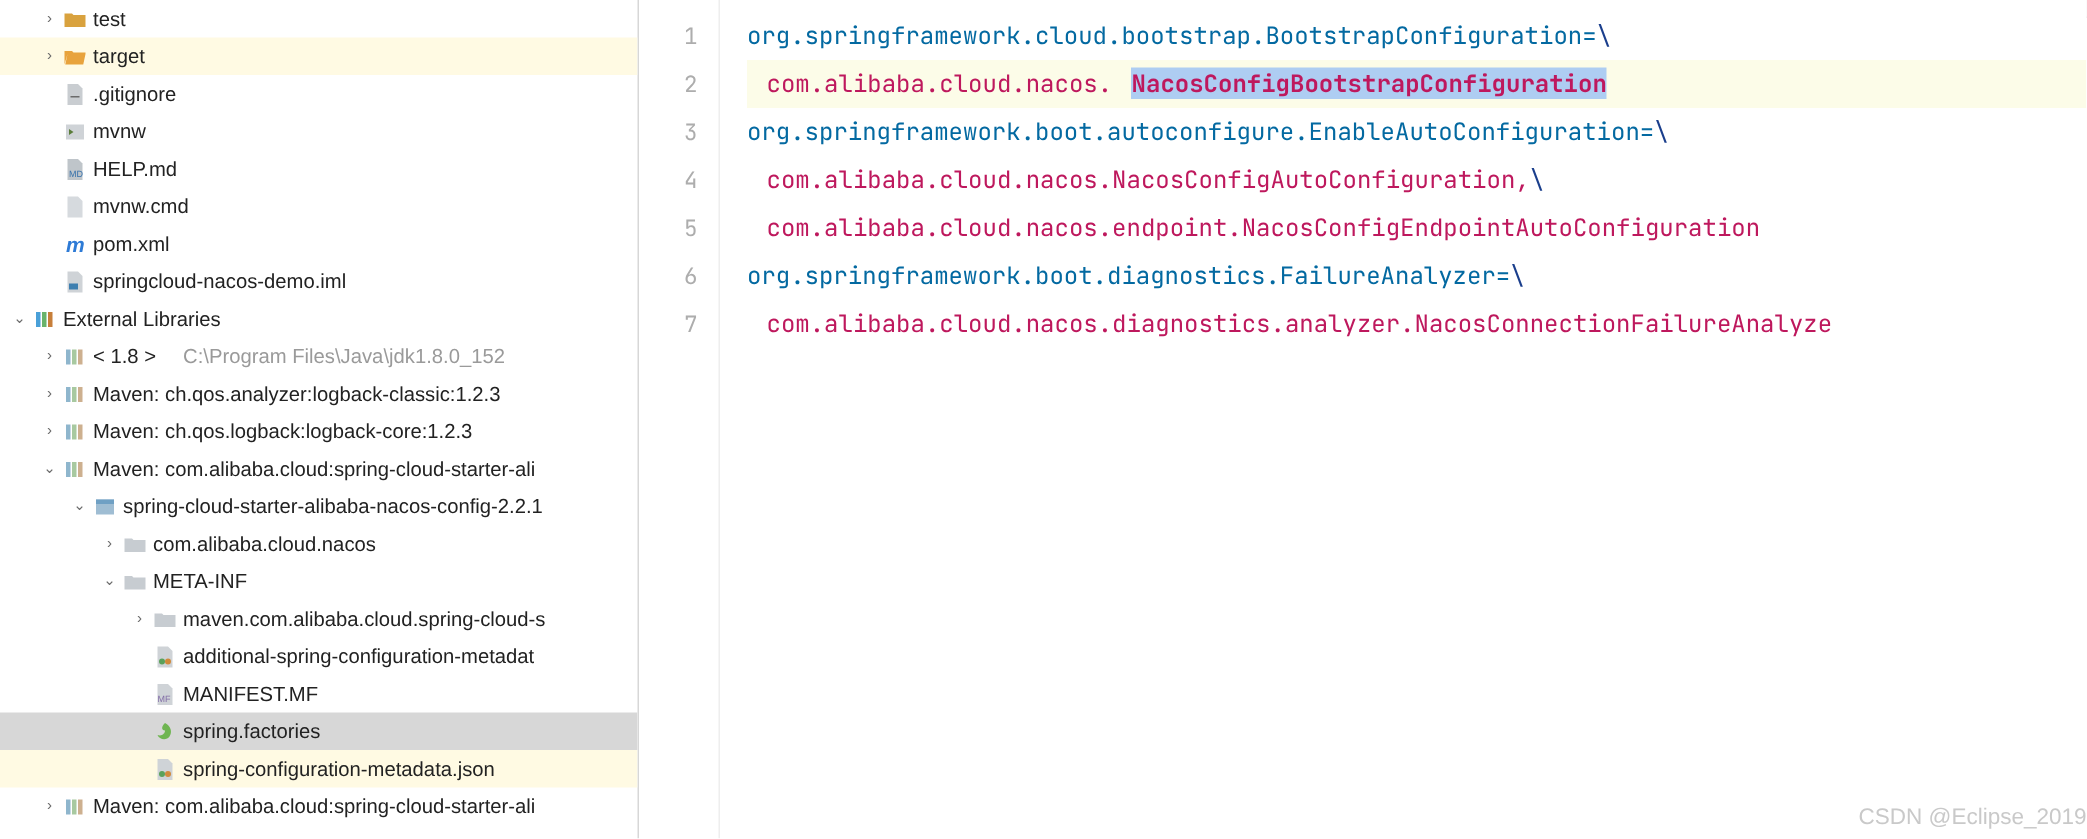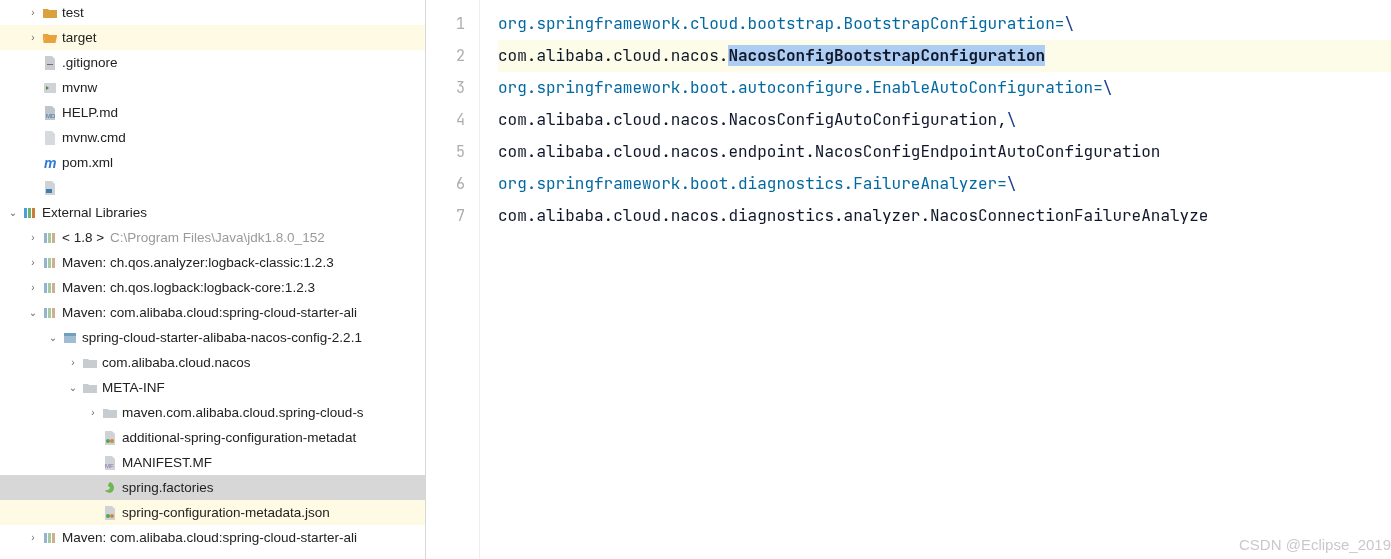--- a/index.html
+++ b/index.html
@@ -15,29 +15,29 @@
   
   .split { display: flex; flex: 1; min-height: 0; }
   .sidebar { width: 426px; flex: none; border-right: 1px solid #d7d7d7; background: #fff; overflow: hidden; position: relative; }
   .tree { font-size: 13.5px; line-height: 25px; color: #222; }
   .row { display: flex; align-items: center; height: 25px; padding-right: 4px; white-space: nowrap; }
   .row.sel { background: #d7d7d7; }
   .row.hilite { background: #fffae3; }
   .arrow { width: 14px; text-align: center; color: #6b6b6b; font-size: 10px; display:inline-block; }
   .arrow.blank { visibility: hidden; }
   .ic { width: 16px; height: 16px; margin: 0 4px 0 2px; display:inline-flex; align-items:center; justify-content:center; flex:none; }
-  .muted { color: #9a9a9a; margin-left: 6px; }
+  .muted { color: #9a9a9a; margin-left: 18px; }
   .indent { display:inline-block; }
   
   .editor { flex: 1; display: flex; min-width: 0; background: #fff; font-family: "JetBrains Mono","Consolas","Menlo",monospace; font-size: 16px; position: relative; }
   .gutter { width: 54px; flex:none; background: #fff; color: #adadad; text-align: right; padding: 8px 14px 0 0; border-right: 1px solid #eee; line-height: 32px; font-size: 15px;}
   .code { flex:1; padding: 8px 0 0 18px; line-height: 32px; white-space: pre; overflow: hidden; }
   .ln { height: 32px; }
   .k-key { color: #0369a1; } 
-  .k-val { color: #0f172a; } 
+  .k-val { color: #be185d; margin-left: 13px; } 
   .k-esc { color: #1a3e8c; }
   .hl-line { background: #fcfce8; }
   .sel-text { background: #aecdf2; font-weight: bold; }
   .watermark { position:absolute; right:0; bottom:6px; color:#c9c9c9; font-family: "Segoe UI",Arial,sans-serif; font-size:15px; pointer-events:none;} 
 </style>
 </head>
 <body>
 <div class="root">
 
 <div style="position:relative; height:0;">
@@ -161,20 +161,21 @@
           </div>
           <div class="row">
             <span class="indent" style="width: 26px;"></span>
             <span class="arrow blank">·</span>
             <span class="ic">
               <svg width="16" height="16" viewBox="0 0 16 16">
                 <path d="M3 1h7l3 3v11H3z" fill="#cfd3d7"></path>
                 <rect x="4" y="9" width="6" height="4" fill="#3e7fb0"></rect>
               </svg>
             </span>
+            <span>springcloud-nacos-demo.iml</span>
           </div>
           <div class="row">
             <span class="indent" style="width: 6px;"></span>
             <span class="arrow">⌄</span>
             <span class="ic">
               <svg width="16" height="16" viewBox="0 0 16 16">
                 <rect x="2" y="3" width="3" height="10" fill="#4aa0d8"></rect>
                 <rect x="6" y="3" width="3" height="10" fill="#69b36b"></rect>
                 <rect x="10" y="3" width="3" height="10" fill="#c77f3a"></rect>
               </svg>

